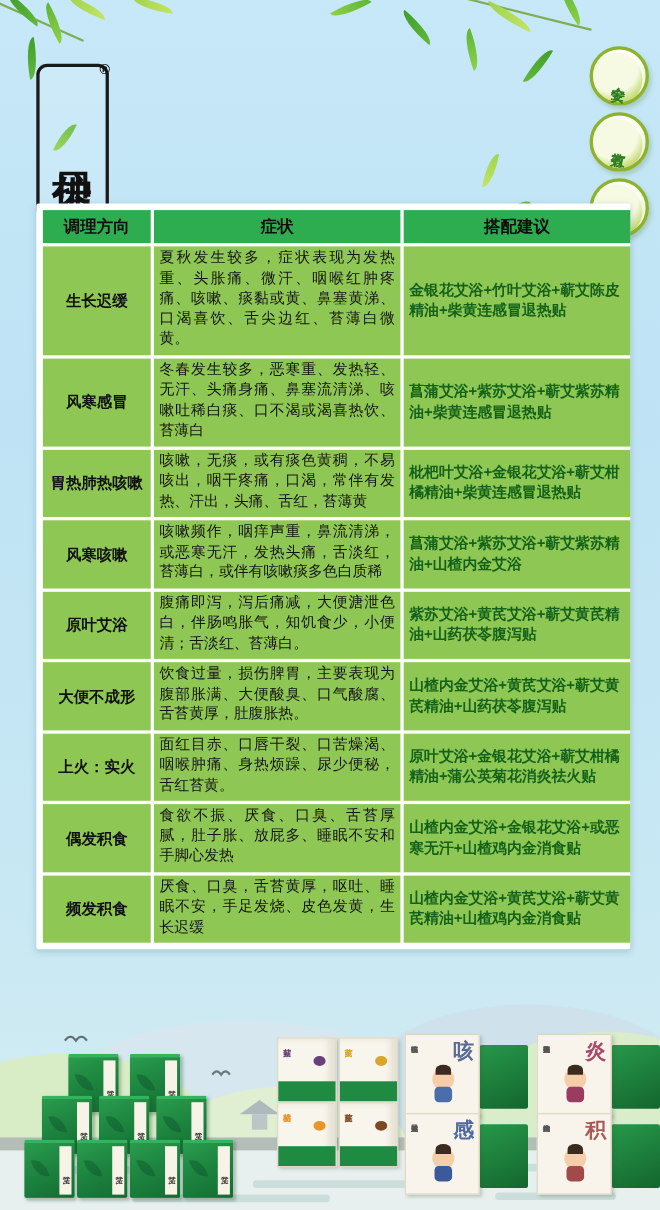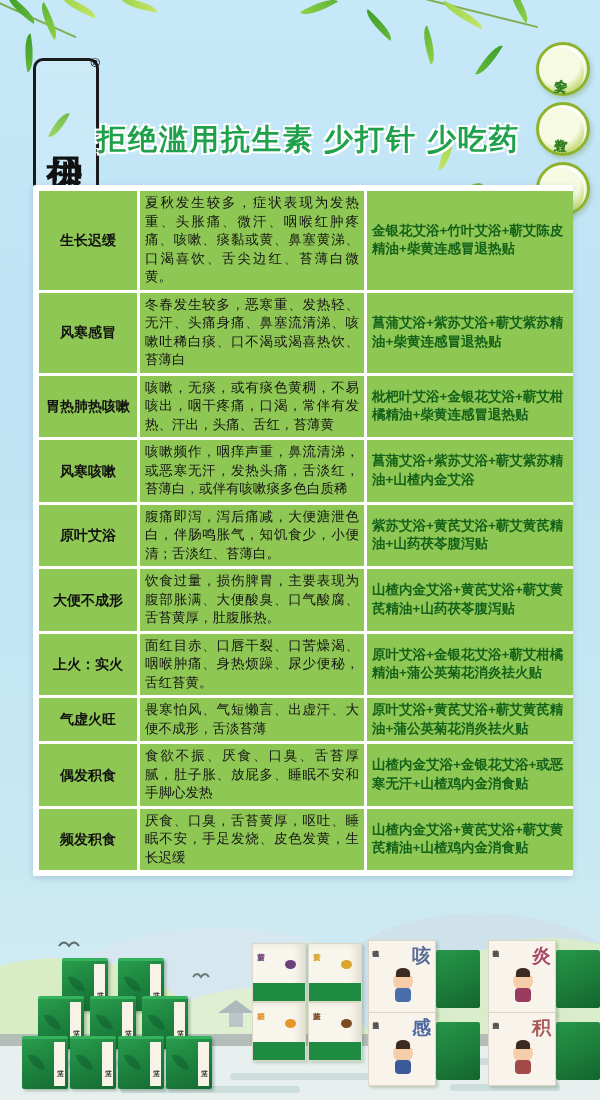--- a/index.html
+++ b/index.html
@@ -35,21 +35,21 @@
     display:flex;align-items:center;justify-content:center;}
   .badge span{writing-mode:vertical-rl;font-family:"DejaVu Serif","Liberation Serif",serif;
     font-size:13px;font-weight:bold;color:#2e7d1f;line-height:1.05;transform:rotate(8deg);}
   
   .table-wrap{position:absolute;left:33px;top:185px;width:534px;background:#ffffff;
     padding:3px;border-radius:2px;box-shadow:0 2px 6px rgba(60,110,150,.25);}
   table{border-collapse:separate;border-spacing:3px;width:100%;table-layout:fixed;}
   th{background:#2dac50;color:#0d0d0d;font-size:15px;font-weight:bold;height:26px;padding:2px;}
   td{background:#8fc754;vertical-align:middle;padding:3px 5px;font-size:13.5px;line-height:18.5px;}
   td.dir{width:92px;text-align:center;font-size:14px;font-weight:600;color:#111;}
-  td.sym{width:214px;color:#141414;text-align:justify;}
+  td.sym{width:214px;color:#141414;text-align:justify;font-family:Liberation Mono, monospace;}
   td.sug{width:196px;color:#14621a;font-weight:bold;}
   col.c1{width:98px;} col.c2{width:224px;} col.c3{width:206px;}
   
   .scene{position:absolute;left:0;top:918px;width:600px;height:182px;}
   .hill{position:absolute;border-radius:50%;}
   .ledge{position:absolute;left:0;top:116px;width:600px;height:12px;background:#b5bdb8;}
   .water{position:absolute;left:0;top:128px;width:600px;height:54px;background:#e7f0ee;}
   .ripple{position:absolute;height:7px;border-radius:4px;background:#c6dad7;opacity:.8;}
   .roof{position:absolute;width:0;height:0;border-left:18px solid transparent;
     border-right:18px solid transparent;border-bottom:13px solid #aeb9bd;}
@@ -109,21 +109,20 @@
   <div class="leaf dark" style="left:470px;top:55px;transform:rotate(120deg);"></div>
   <div class="leaf" style="left:500px;top:0px;transform:rotate(55deg);"></div>
   <div class="leaf light" style="left:430px;top:150px;transform:rotate(100deg);width:32px;"></div>
   <div class="leaf" style="left:455px;top:185px;transform:rotate(140deg);width:28px;"></div>
 
   <div class="logo">
     <span class="logo-text">护贝佳</span>
     <span class="reg">®</span>
   </div>
 
-  <div class="subtitle">拒绝滥用抗生素 少打针 少吃药</div>
 
   <div class="badges">
     <div class="badge">
         <span>安全</span>
       </div>
     <div class="badge">
         <span>有效</span>
       </div>
     <div class="badge">
         <span>零添加</span>
@@ -131,20 +130,25 @@
   </div>
 
   <div class="table-wrap">
     <table>
       <colgroup>
           <col class="c1">
           <col class="c2">
           <col class="c3">
         </colgroup>
       <tbody>
+          <tr>
+        <th>调理方向</th>
+        <th>症状</th>
+        <th>搭配建议</th>
+      </tr>
       <tr>
         <td class="dir">生长迟缓</td>
         <td class="sym">夏秋发生较多，症状表现为发热重、头胀痛、微汗、咽喉红肿疼痛、咳嗽、痰黏或黄、鼻塞黄涕、口渴喜饮、舌尖边红、苔薄白微黄。</td>
         <td class="sug">金银花艾浴+竹叶艾浴+蕲艾陈皮精油+柴黄连感冒退热贴</td>
       </tr>
       <tr>
         <td class="dir">风寒感冒</td>
         <td class="sym">冬春发生较多，恶寒重、发热轻、无汗、头痛身痛、鼻塞流清涕、咳嗽吐稀白痰、口不渴或渴喜热饮、苔薄白</td>
         <td class="sug">菖蒲艾浴+紫苏艾浴+蕲艾紫苏精油+柴黄连感冒退热贴</td>
       </tr>
@@ -165,25 +169,20 @@
       </tr>
       <tr>
         <td class="dir">大便不成形</td>
         <td class="sym">饮食过量，损伤脾胃，主要表现为腹部胀满、大便酸臭、口气酸腐、舌苔黄厚，肚腹胀热。</td>
         <td class="sug">山楂内金艾浴+黄芪艾浴+蕲艾黄芪精油+山药茯苓腹泻贴</td>
       </tr>
       <tr>
         <td class="dir">上火：实火</td>
         <td class="sym">面红目赤、口唇干裂、口苦燥渴、咽喉肿痛、身热烦躁、尿少便秘，舌红苔黄。</td>
         <td class="sug">原叶艾浴+金银花艾浴+蕲艾柑橘精油+蒲公英菊花消炎祛火贴</td>
-      </tr>
-      <tr>
-        <td class="dir">气虚火旺</td>
-        <td class="sym">畏寒怕风、气短懒言、出虚汗、大便不成形，舌淡苔薄</td>
-        <td class="sug">原叶艾浴+黄芪艾浴+蕲艾黄芪精油+蒲公英菊花消炎祛火贴</td>
       </tr>
       <tr>
         <td class="dir">偶发积食</td>
         <td class="sym">食欲不振、厌食、口臭、舌苔厚腻，肚子胀、放屁多、睡眠不安和手脚心发热</td>
         <td class="sug">山楂内金艾浴+金银花艾浴+或恶寒无汗+山楂鸡内金消食贴</td>
       </tr>
       <tr>
         <td class="dir">频发积食</td>
         <td class="sym">厌食、口臭，舌苔黄厚，呕吐、睡眠不安，手足发烧、皮色发黄，生长迟缓</td>
         <td class="sug">山楂内金艾浴+黄芪艾浴+蕲艾黄芪精油+山楂鸡内金消食贴</td>

